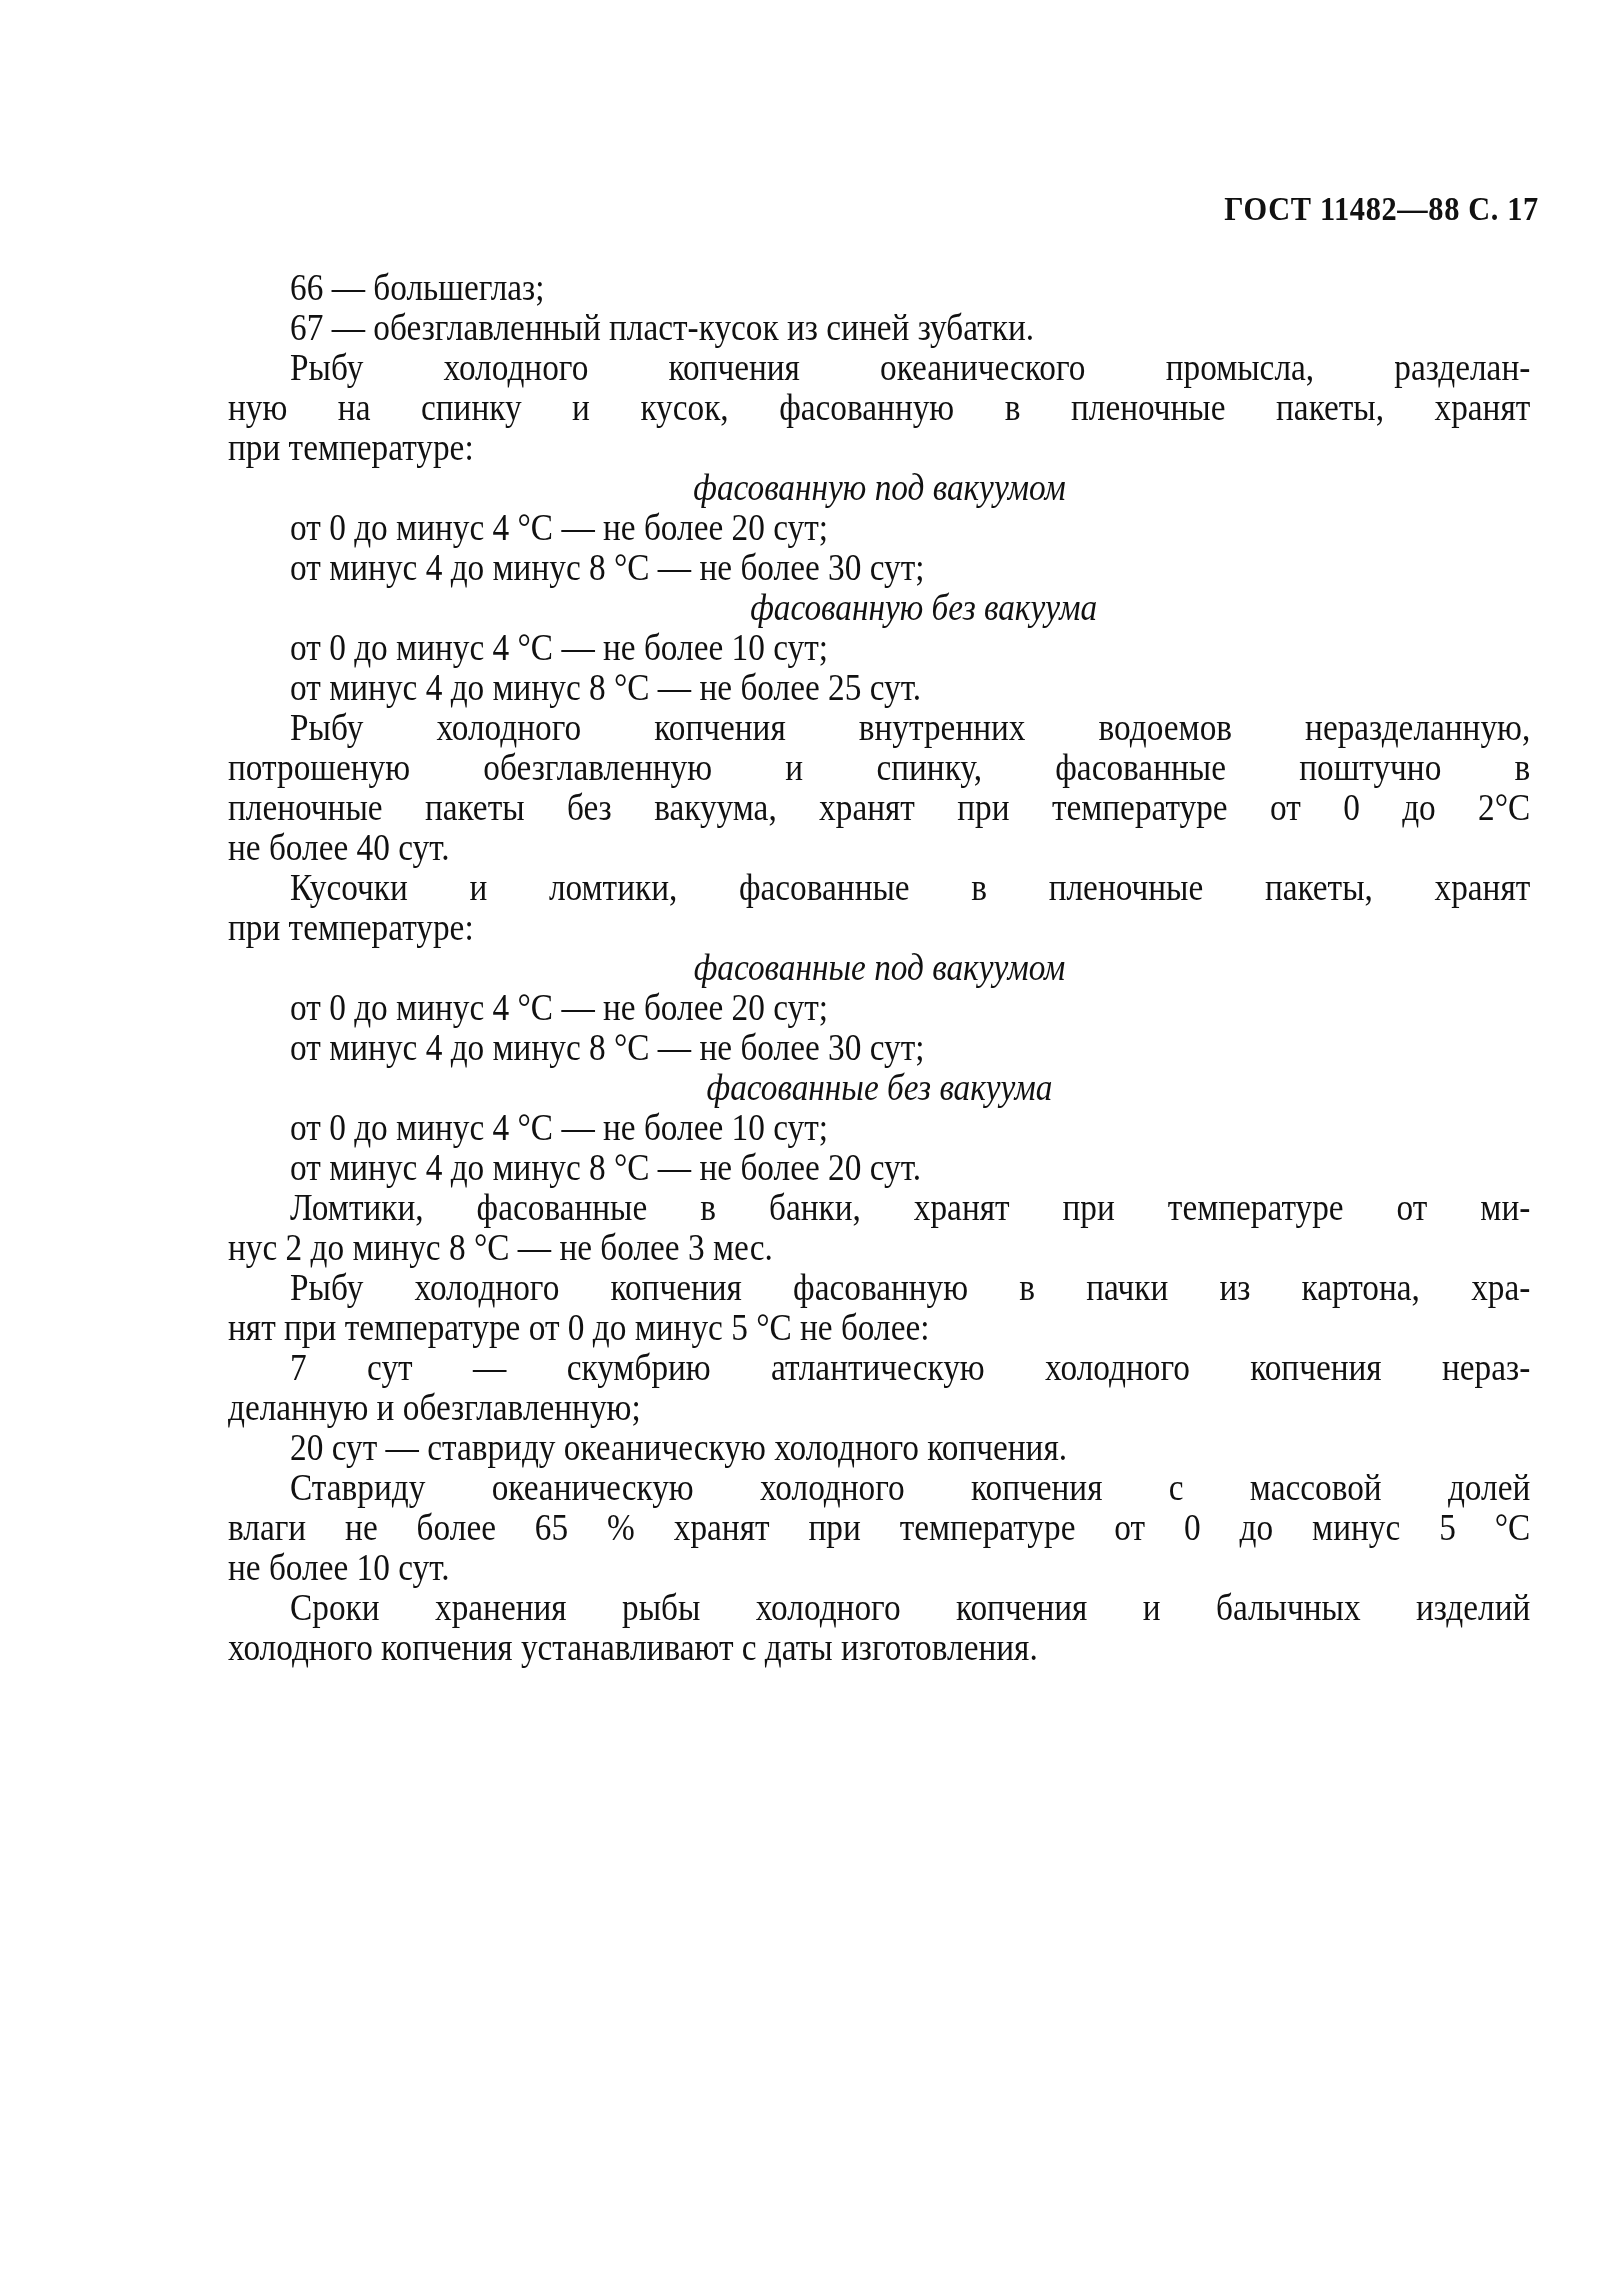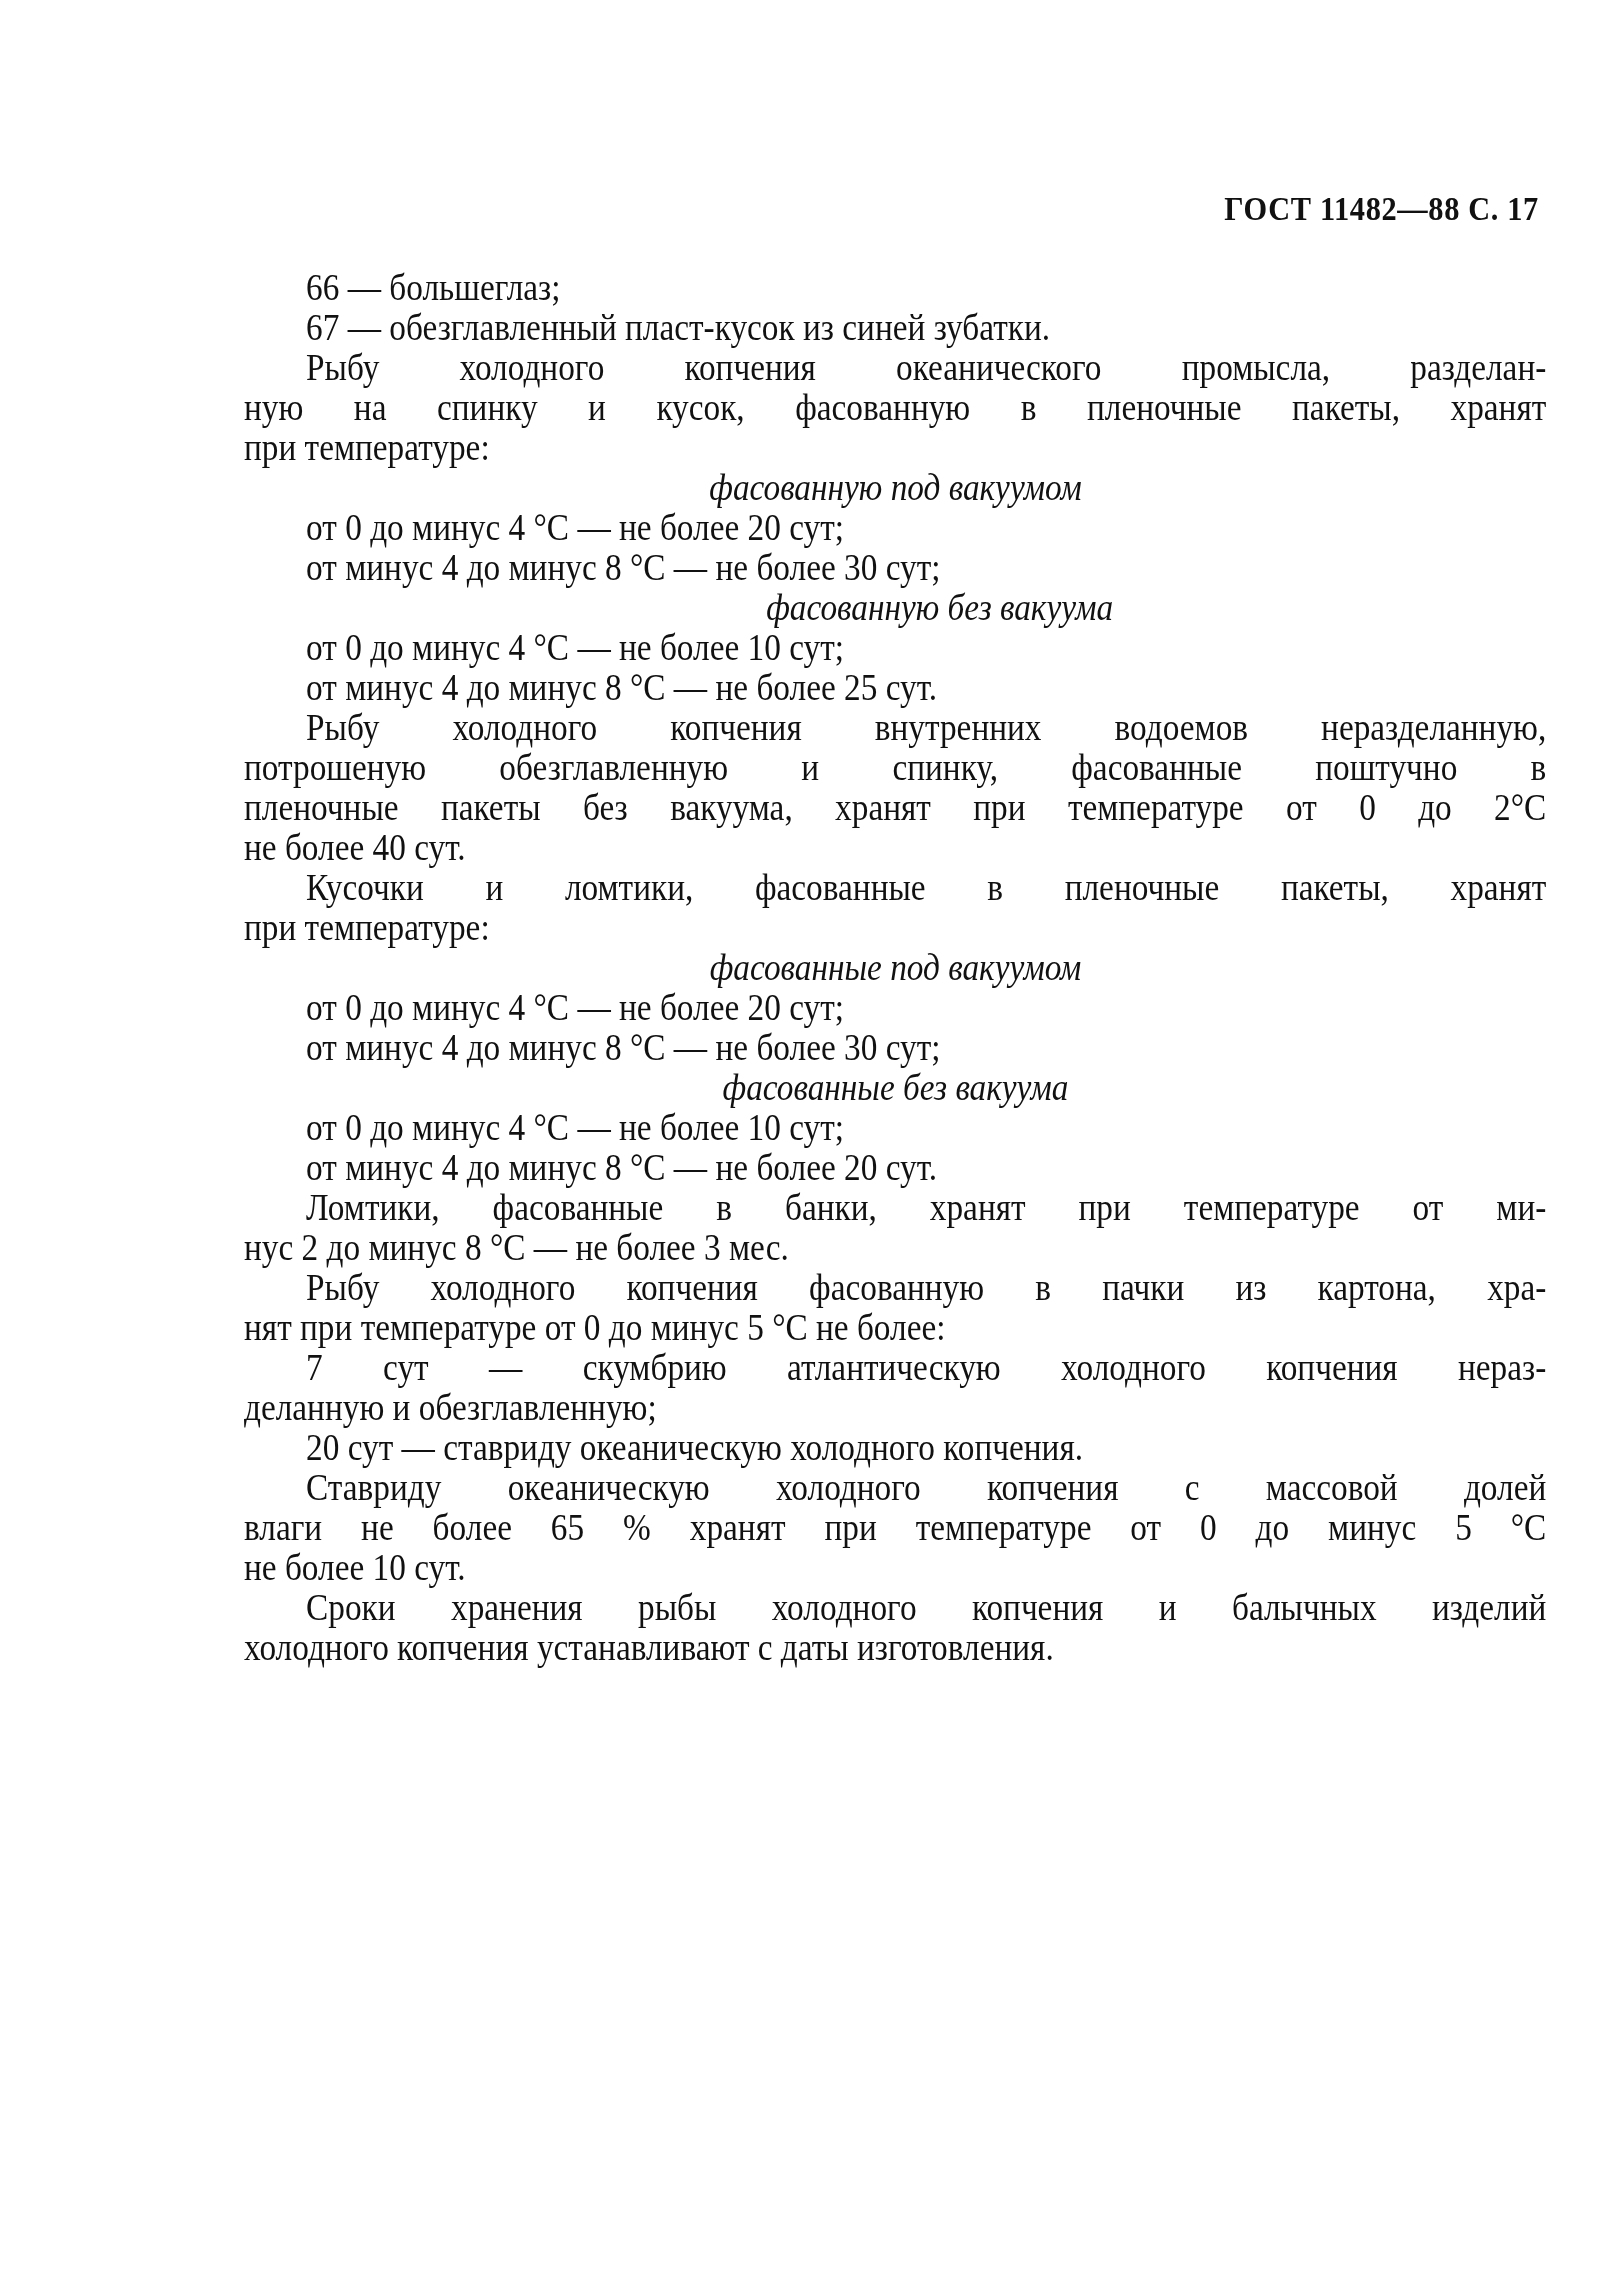--- a/index.html
+++ b/index.html
@@ -1,20 +1,20 @@
 <!DOCTYPE html>
 <html style="font-size:10.5px"><head>
 <meta charset="utf-8">
 <style>
   html, body { margin:0; padding:0; background:#ffffff; }
   body { width:1623px; height:2295px; position:relative; overflow:hidden;
          font-family:"Liberation Serif","DejaVu Serif",serif; color:#111; }
   .header { position:absolute; top:191px; right:84px; font-size:33px; font-weight:bold;
             letter-spacing:0.7px; transform:scaleX(0.92); transform-origin:right top; }
-  .content { position:absolute; left:244px; top:268px; width:1303px; font-size:37px; line-height:40px; }
+  .content { position:absolute; left:228px; top:268px; width:1303px; font-size:37px; line-height:40px; }
   .line { white-space:nowrap; transform:scaleX(0.9); transform-origin:left top; }
   .ind { padding-left:69px; }
   .just-wrap { transform:scaleX(0.9); transform-origin:left top; width:1447px; }
   .sub { text-align:center; font-style:italic; }
   .just-wrap .l { display:block; text-align:justify; text-align-last:justify; }
   .just-wrap .last { text-align-last:left; }
 </style>
 </head>
 <body>
 

